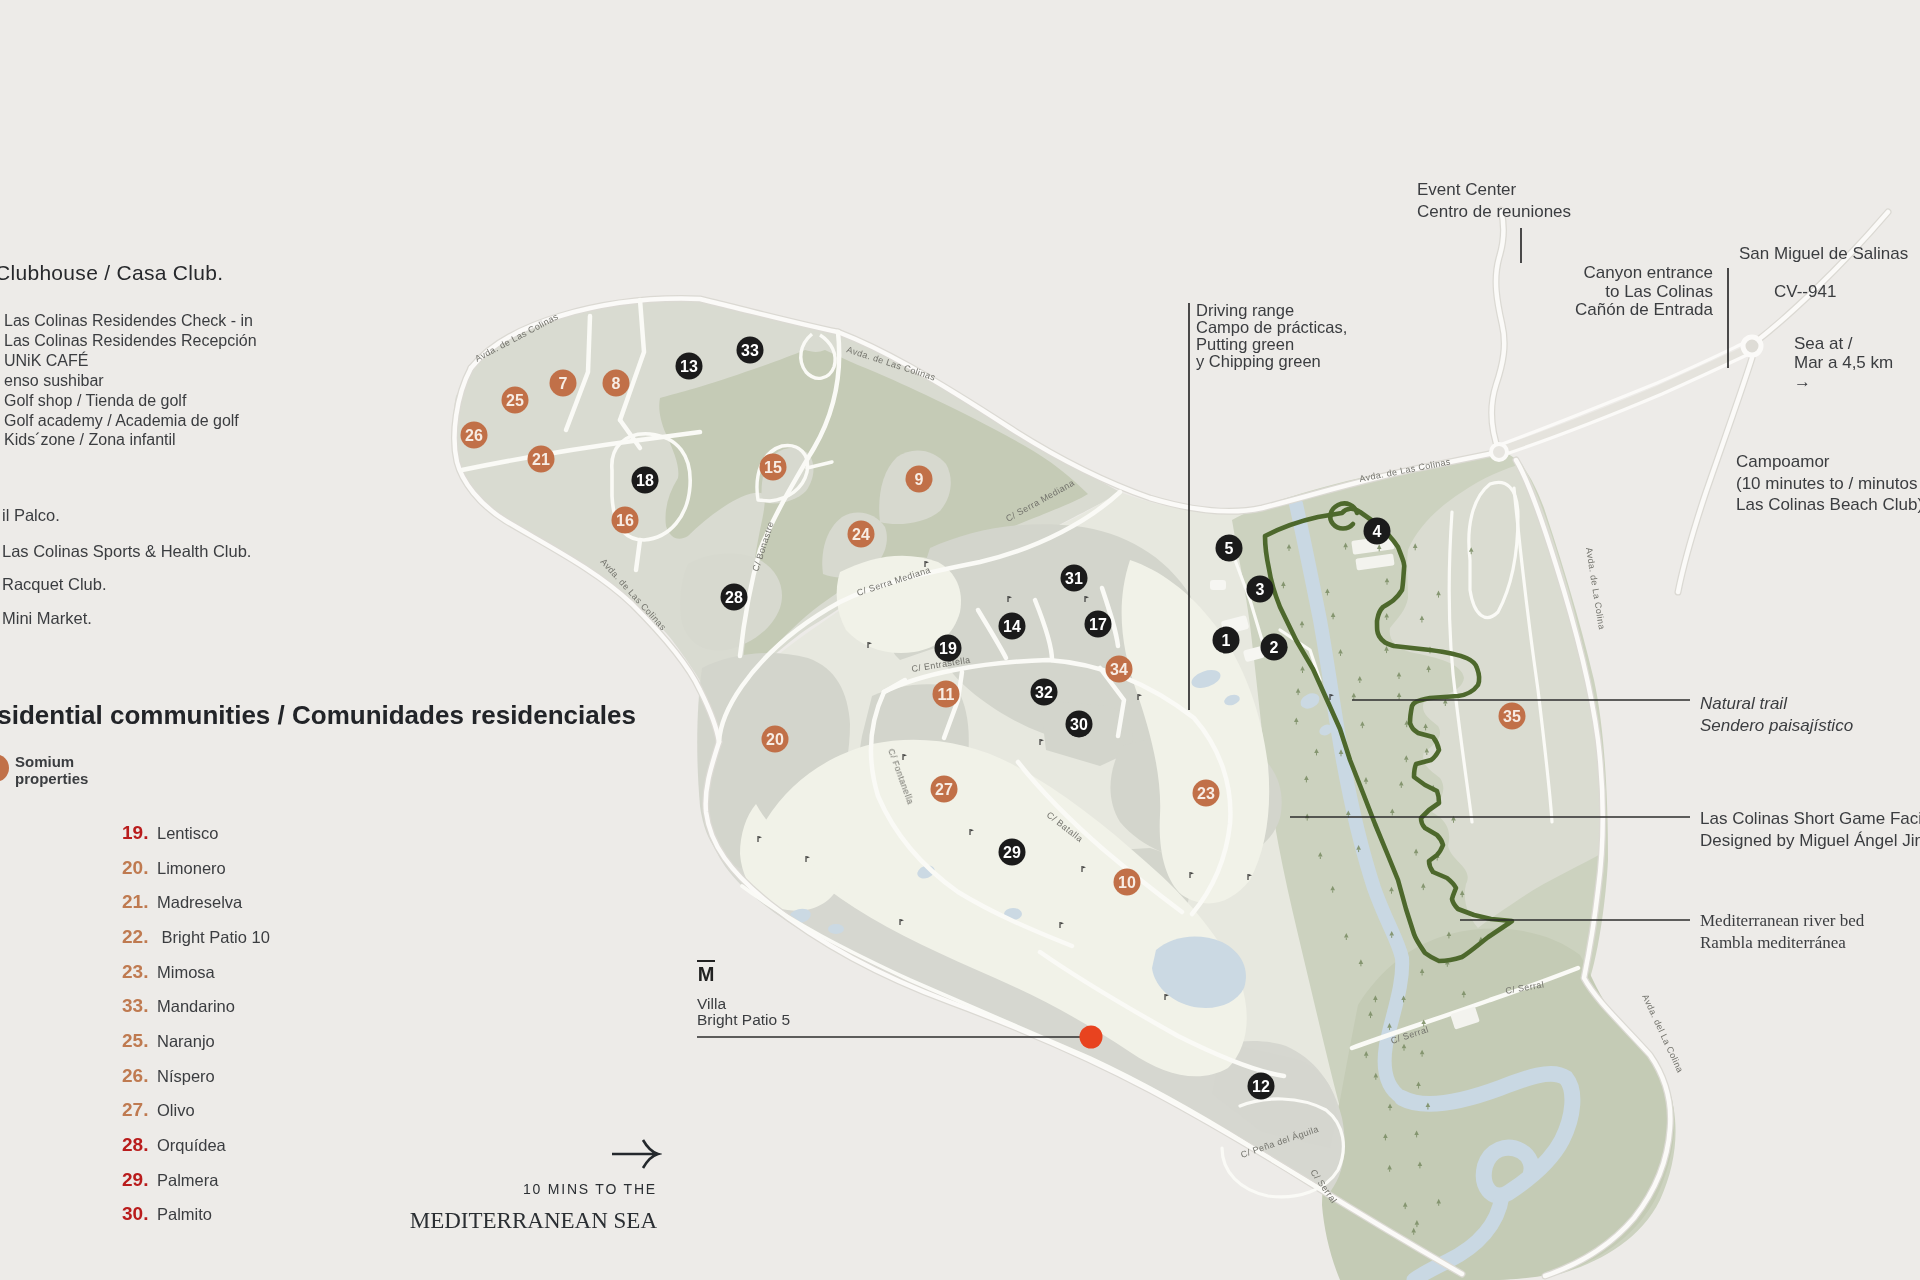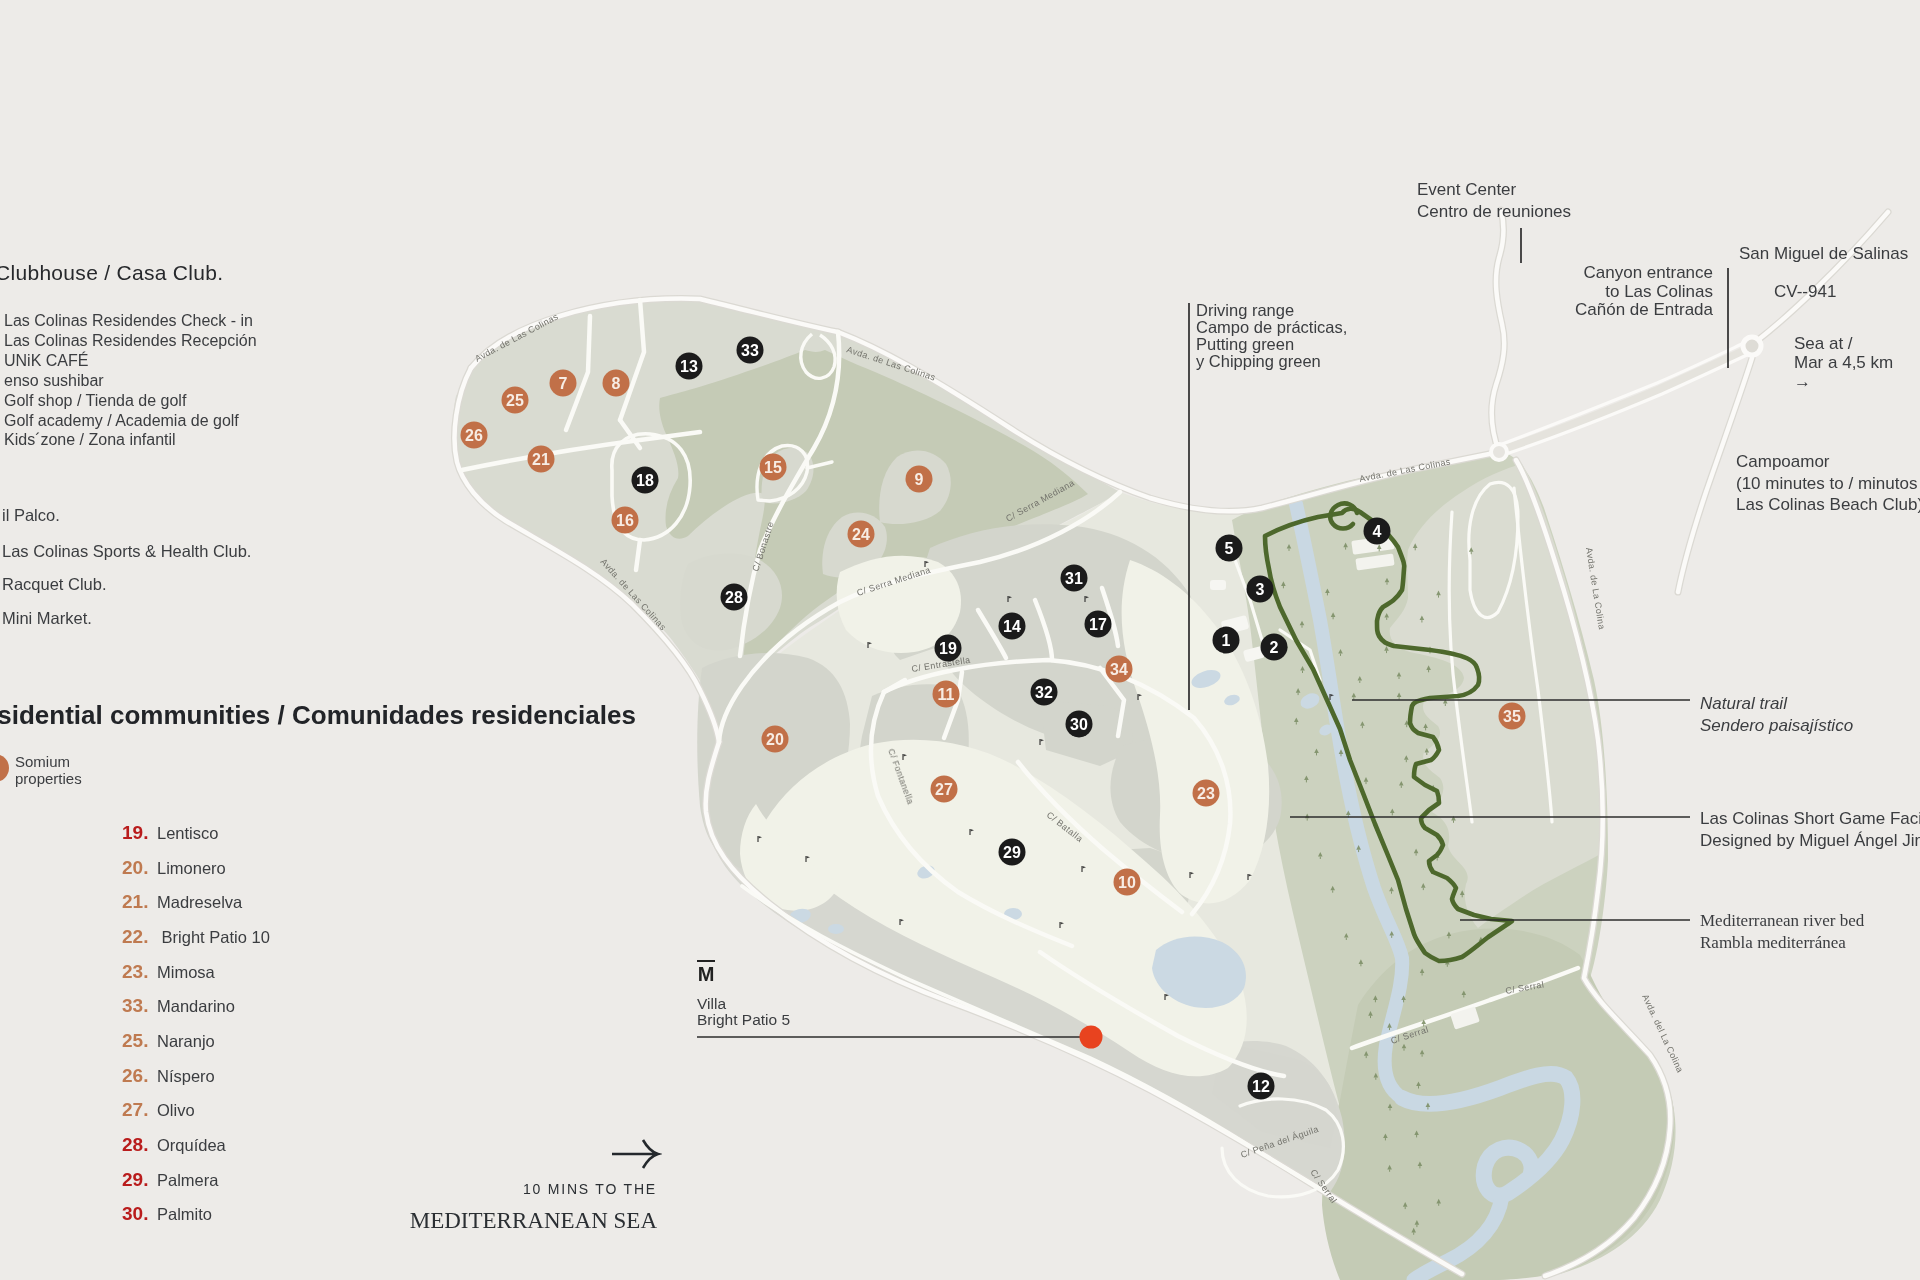--- a/index.html
+++ b/index.html
@@ -497,21 +497,21 @@
 <div class="t" style="left:2px;top:506px;font-size:16.5px;">il Palco.</div>
 
 <div class="t" style="left:2px;top:542px;font-size:16.5px;">Las Colinas Sports &amp; Health Club.</div>
 
 <div class="t" style="left:2px;top:575px;font-size:16.5px;">Racquet Club.</div>
 
 <div class="t" style="left:2px;top:609px;font-size:16.5px;">Mini Market.</div>
 
 <div class="t" style="left:-36px;top:700px;font-size:26px;font-weight:bold;color:#222428;">Residential communities / Comunidades residenciales</div>
 
-<div class="t" style="left:15px;top:753px;font-size:15px;line-height:17px;">Somium
+<div class="t" style="left:15px;top:753px;font-size:15px;line-height:17px;font-weight:bold;">Somium
 properties</div>
 
 
 <div class="t" style="left:122px;top:816px;font-size:16.5px;line-height:34.65px;"><span class="n b">19.</span>Lentisco
 <span class="n o">20.</span>Limonero
 <span class="n o">21.</span>Madreselva
 <span class="n o">22.</span> Bright Patio 10
 <span class="n o">23.</span>Mimosa
 <span class="n o">33.</span>Mandarino
 <span class="n o">25.</span>Naranjo

